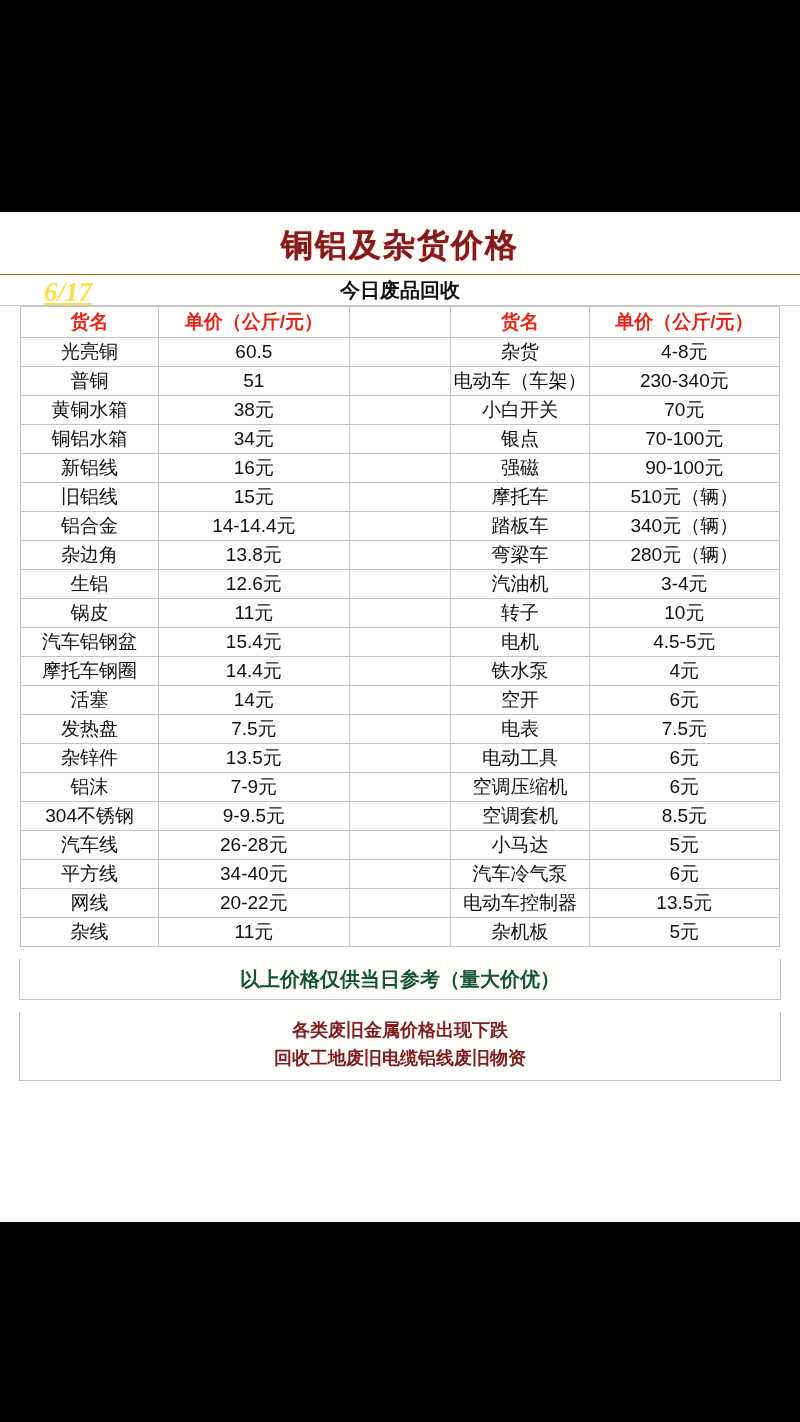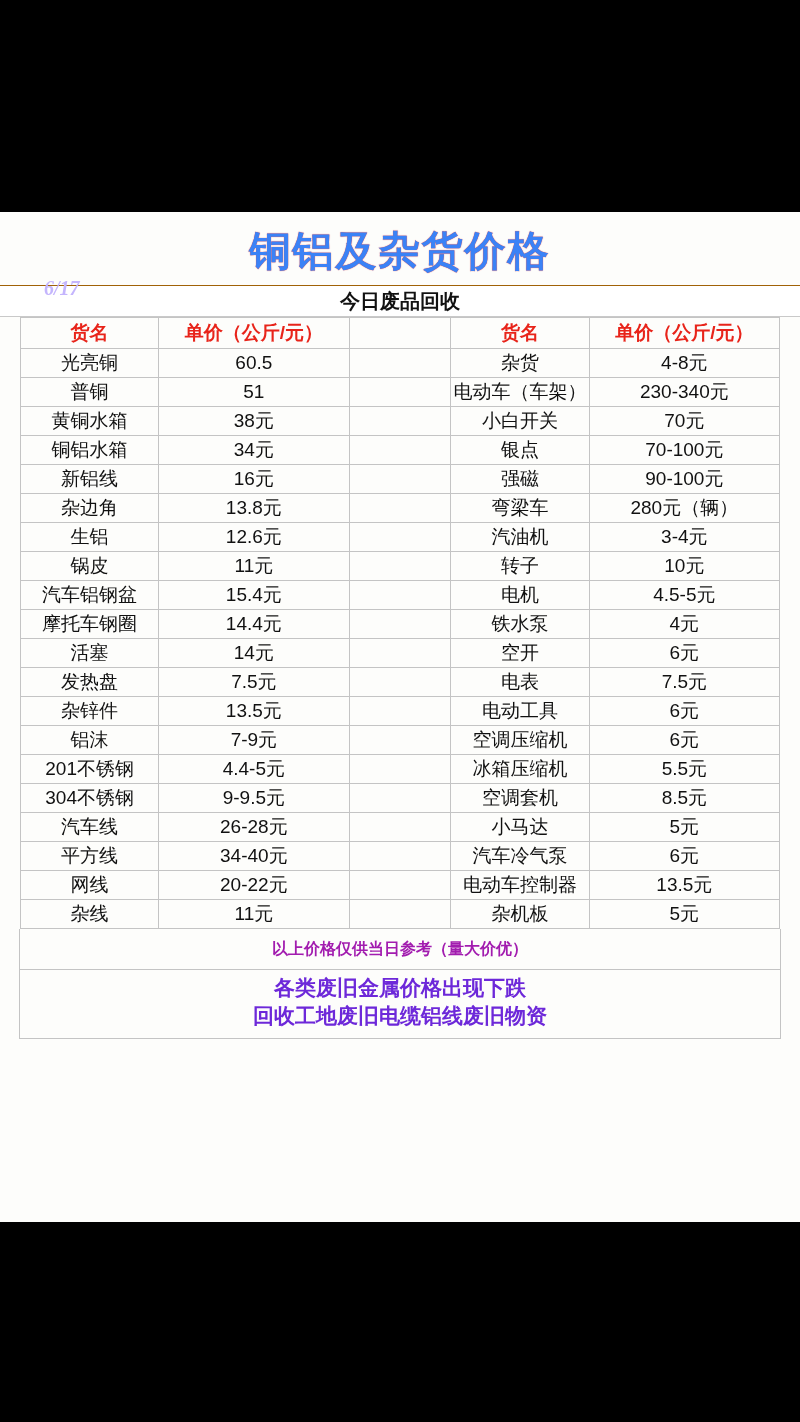--- a/index.html
+++ b/index.html
@@ -17,23 +17,23 @@
   .page {
     position: absolute;
     left: 0;
     top: 212px;
     width: 800px;
     height: 1010px;
     background: #fdfdfb;
   }
   .title {
     text-align: center;
-    color: #3b82f6;
-    font-weight: bold;
-    font-size: 41px;
+    color: #7f1d1d;
+    font-weight: bold;
+    font-size: 32px;
     letter-spacing: 2px;
     padding-top: 12px;
     padding-bottom: 6px;
     font-family: "DejaVu Sans", sans-serif;
     text-shadow: 0 0 1px #e8241a;
   }
   .subbar {
     position: relative;
     height: 30px;
     border-top: 1px solid #a16207;
@@ -48,26 +48,27 @@
     font-size: 20px;
     font-weight: bold;
     color: #111;
     background: #fff;
     padding: 0 6px;
   }
   .date-stamp {
     position: absolute;
     left: 44px;
     top: 277px;
-    color: #c4b5fd;
-    font-size: 20px;
+    color: #fde047;
+    font-size: 27px;
     font-weight: bold;
     font-style: italic;
     font-family: "Liberation Serif", serif;
     z-index: 5;
+    text-decoration: underline;
   }
   table.price {
     border-collapse: collapse;
     width: 760px;
     margin: 0 auto;
     table-layout: fixed;
   }
   table.price td, table.price th {
     border: 1px solid #c4c4c4;
     height: 28px;
@@ -84,41 +85,41 @@
     font-size: 19px;
     height: 30px;
     margin-top: 48px;
   }
   col.c-name { width: 122px; }
   col.c-price { width: 168px; }
   col.c-gap { width: 90px; }
   .gapcell { background: #fdfdfb; border-left: 1px solid #c4c4c4; border-right: 1px solid #c4c4c4; }
   .footer-note {
     width: 760px;
-    margin: 0 auto;
+    margin: 12px auto;
     border: 1px solid #c4c4c4;
     border-top: none;
     text-align: center;
-    color: #a21caf;
-    font-size: 16px;
+    color: #14532d;
+    font-size: 20px;
     font-weight: bold;
     height: 40px;
     line-height: 40px;
   }
   .footer-lines {
     width: 760px;
     margin: 0 auto;
     border: 1px solid #c4c4c4;
     border-top: none;
     text-align: center;
     padding: 4px 0 8px;
   }
   .footer-lines div {
-    color: #6d28d9;
-    font-size: 21px;
+    color: #7f1d1d;
+    font-size: 18px;
     font-weight: bold;
     line-height: 28px;
   }
 </style>
 </head>
 <body>
 
 <div class="date-stamp">6/17</div>
 
 <div class="page">
@@ -176,20 +177,34 @@
           <td>70-100元</td>
         </tr>
         <tr>
           <td>新铝线</td>
           <td>16元</td>
           <td class="gapcell"></td>
           <td>强磁</td>
           <td>90-100元</td>
         </tr>
         <tr>
+          <td>旧铝线</td>
+          <td>15元</td>
+          <td class="gapcell"></td>
+          <td>摩托车</td>
+          <td>510元（辆）</td>
+        </tr>
+        <tr>
+          <td>铝合金</td>
+          <td>14-14.4元</td>
+          <td class="gapcell"></td>
+          <td>踏板车</td>
+          <td>340元（辆）</td>
+        </tr>
+        <tr>
           <td>杂边角</td>
           <td>13.8元</td>
           <td class="gapcell"></td>
           <td>弯梁车</td>
           <td>280元（辆）</td>
         </tr>
         <tr>
           <td>生铝</td>
           <td>12.6元</td>
           <td class="gapcell"></td>
@@ -237,27 +252,20 @@
           <td class="gapcell"></td>
           <td>电动工具</td>
           <td>6元</td>
         </tr>
         <tr>
           <td>铝沫</td>
           <td>7-9元</td>
           <td class="gapcell"></td>
           <td>空调压缩机</td>
           <td>6元</td>
-        </tr>
-        <tr>
-          <td>201不锈钢</td>
-          <td>4.4-5元</td>
-          <td class="gapcell"></td>
-          <td>冰箱压缩机</td>
-          <td>5.5元</td>
         </tr>
         <tr>
           <td>304不锈钢</td>
           <td>9-9.5元</td>
           <td class="gapcell"></td>
           <td>空调套机</td>
           <td>8.5元</td>
         </tr>
         <tr>
           <td>汽车线</td>

